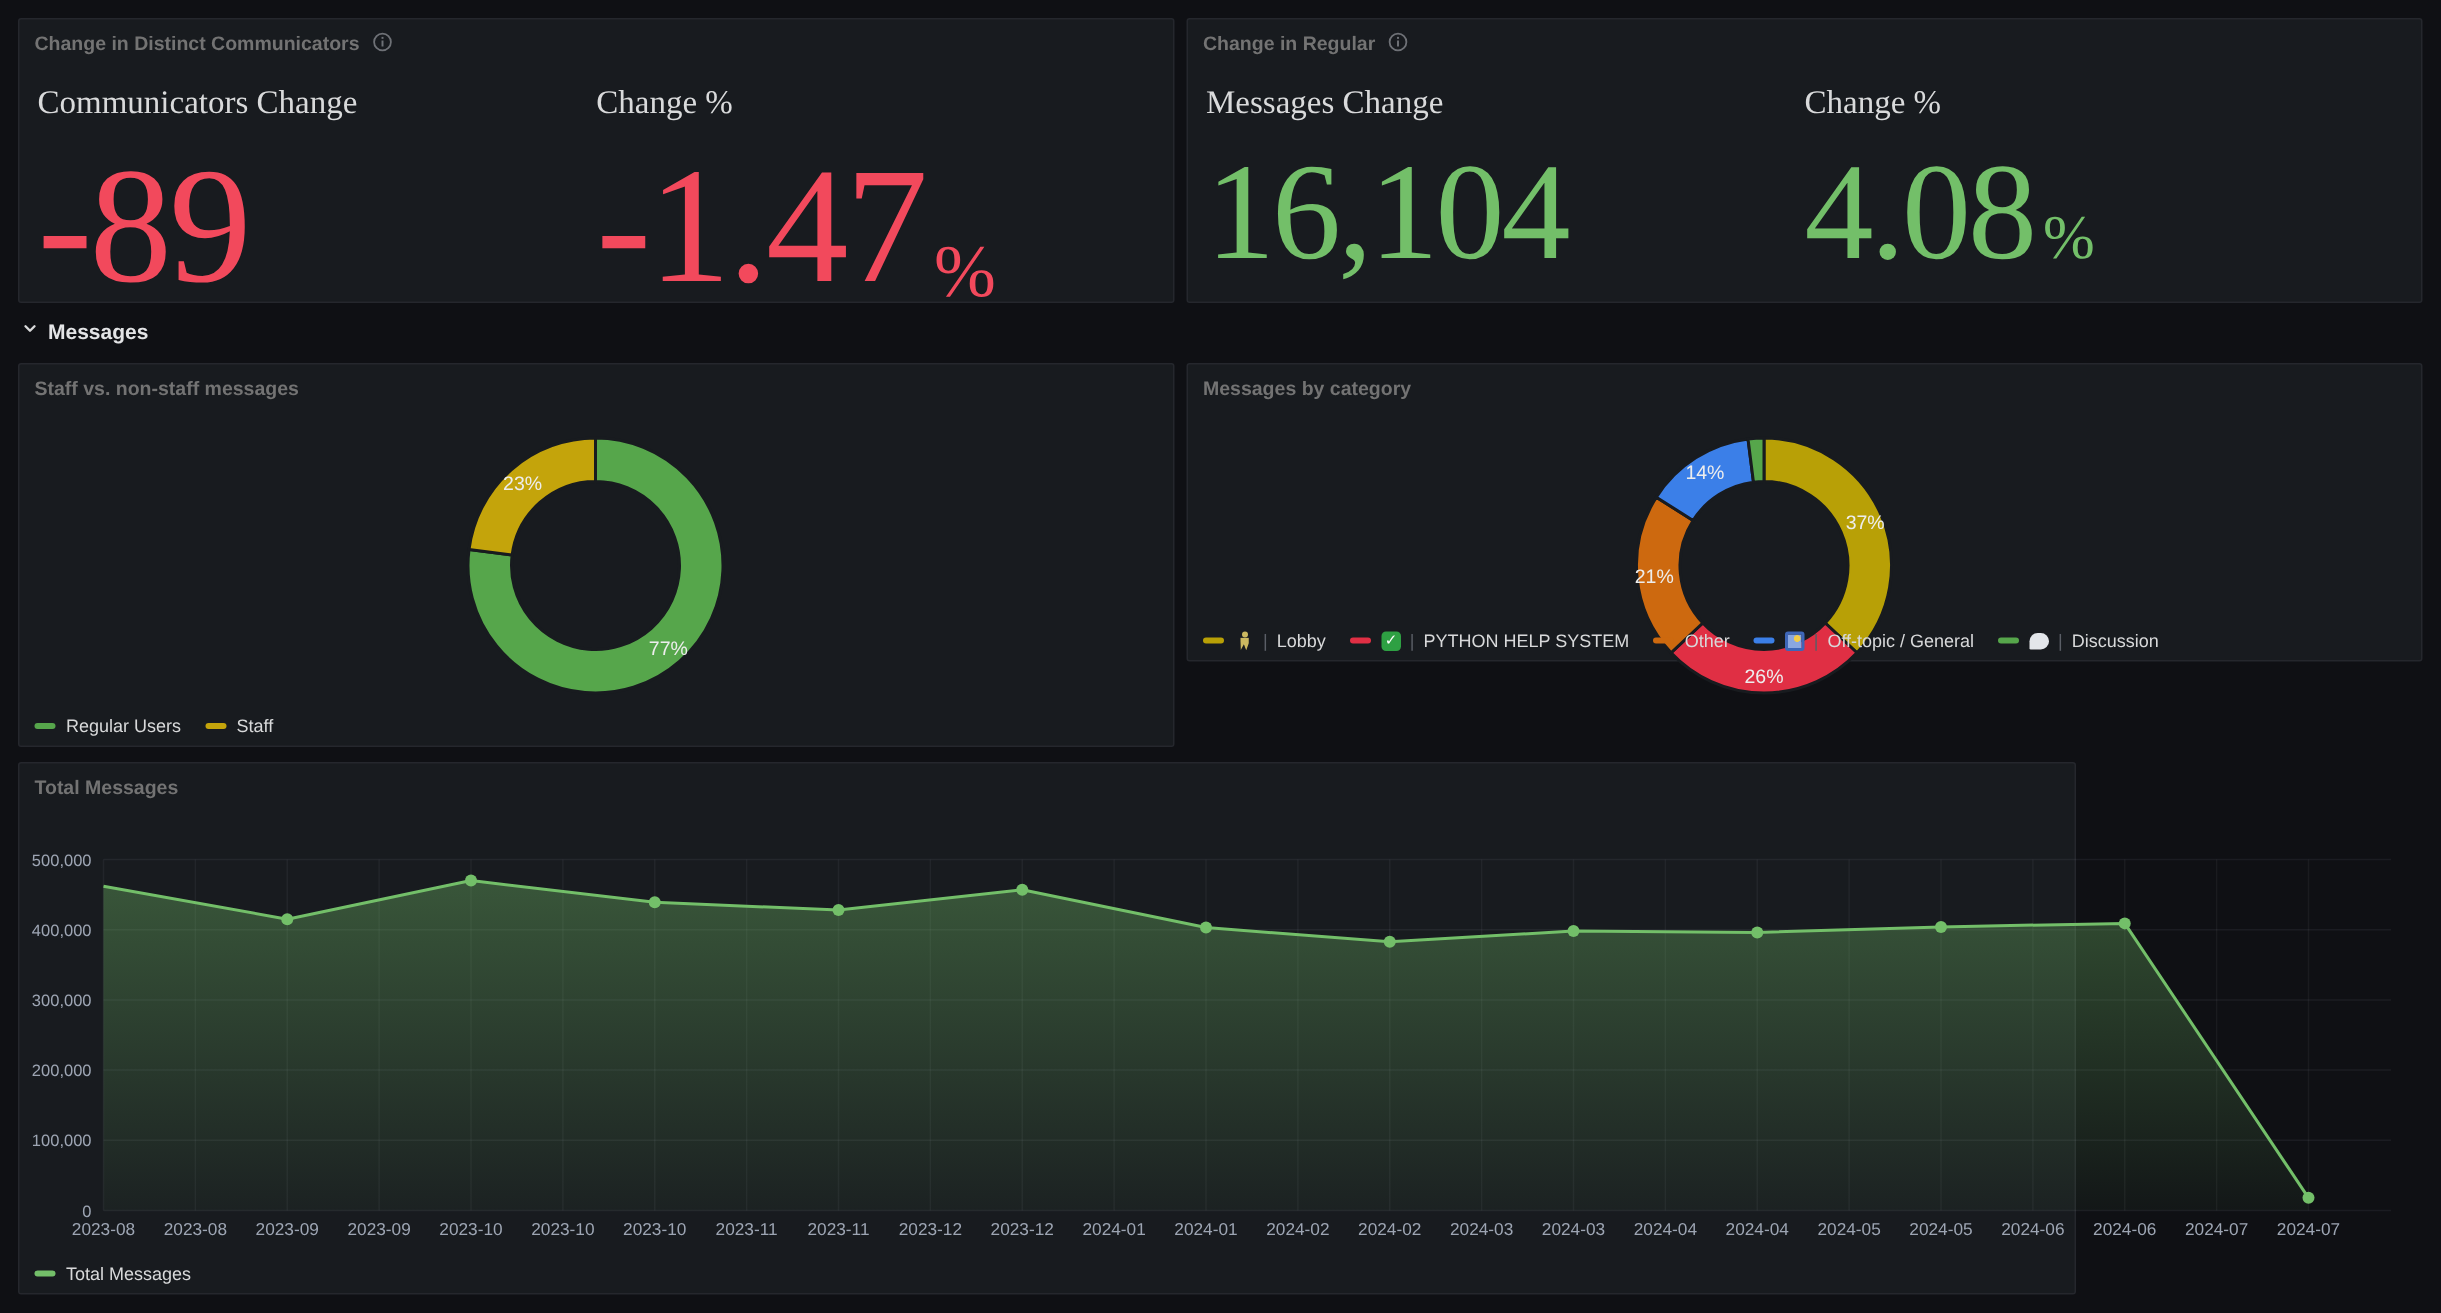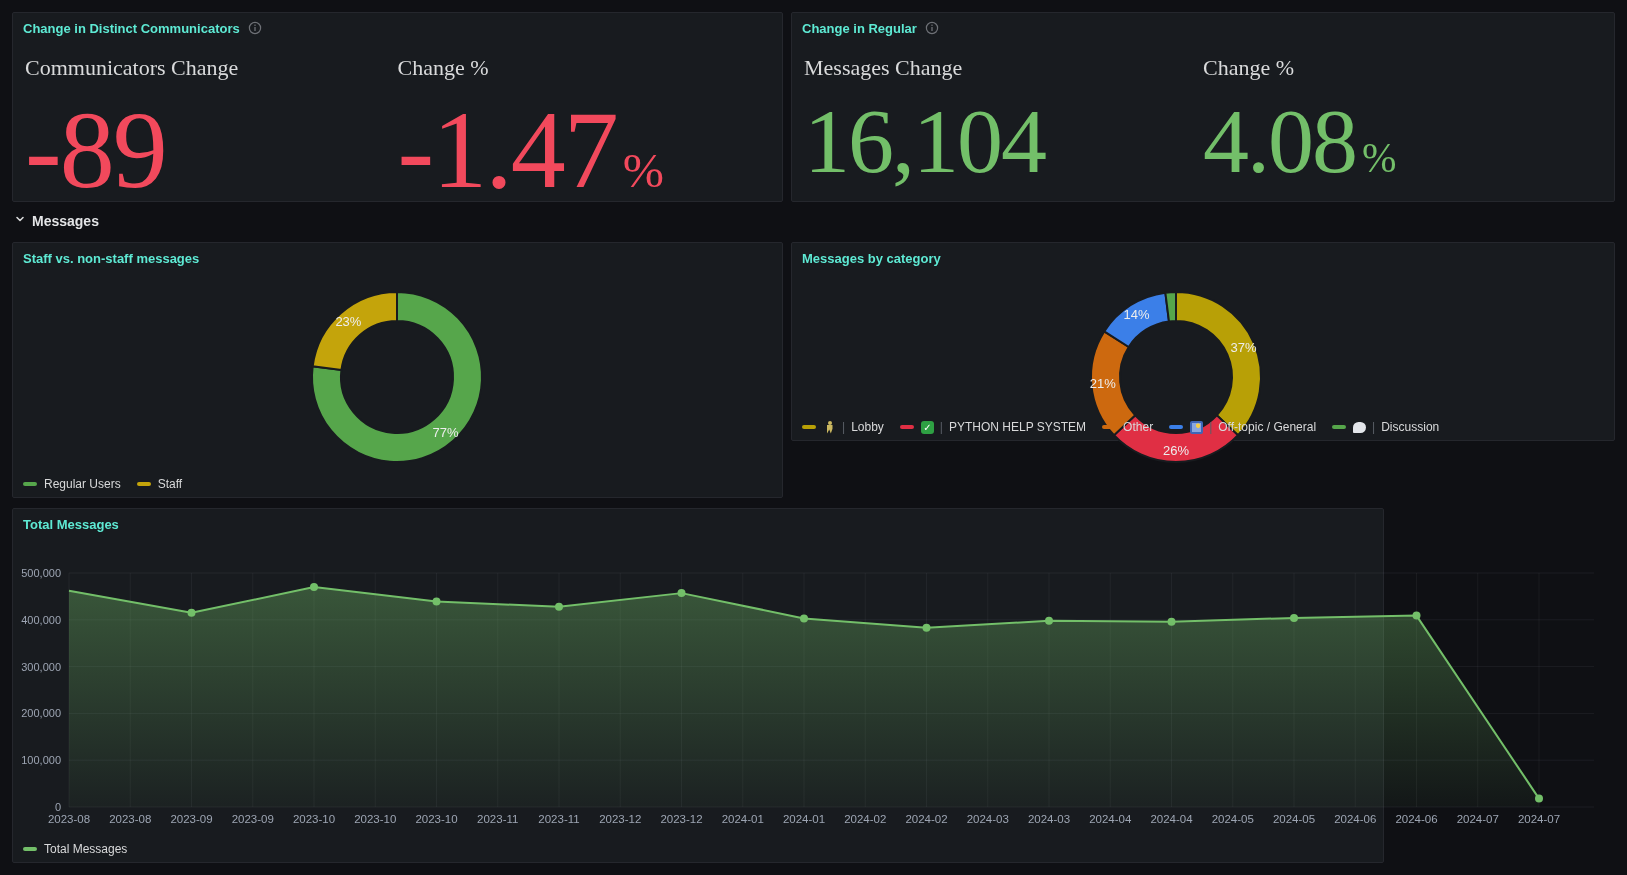--- a/index.html
+++ b/index.html
@@ -1,20 +1,20 @@
 <!DOCTYPE html>
 <html><head>
 <meta charset="utf-8">
 <style>
   html,body{margin:0;padding:0;background:#0F1014;}
   body{width:1627px;height:875px;position:relative;overflow:hidden;
        font-family:"Liberation Sans","DejaVu Sans",sans-serif;color:#D8D9DA;}
   .panel{position:absolute;background:#181B1F;border:1px solid #25272D;border-radius:2px;box-sizing:border-box;}
   .phdr{display:flex;align-items:center;gap:8px;padding:7px 10px;height:30px;box-sizing:border-box;}
-  .ptitle{font-size:13px;font-weight:600;color:#5eead4;margin:0;white-space:nowrap;}
+  .ptitle{font-size:13px;font-weight:600;color:#737373;margin:0;white-space:nowrap;}
   .info-ic{display:inline-flex;opacity:.75;}
   
   .stats{display:flex;padding:8px 12px 0;font-family:Liberation Serif, serif;}
   .stat{flex:1 1 50%;min-width:0;}
   .stat-label{font-size:22px;color:#D9DADB;margin:4px 0 14px;font-weight:400;}
   .stat-value{font-weight:500;line-height:1;display:flex;align-items:baseline;letter-spacing:-2px;white-space:nowrap;}
   .panel--p1 .stat-value{font-size:110px;margin-top:10px;}
   .panel--p2 .stat-value{font-size:92px;}
   .stat-suffix{font-size:.45em;margin-left:6px;letter-spacing:0;}
   
@@ -58,21 +58,21 @@
   <div class="stats">
     <div class="stat">
       <div class="stat-label">Communicators Change</div>
       <div class="stat-value" style="color: rgb(242, 73, 92);">
         <span>-89</span>
           <span class="stat-suffix"></span>
       </div>
     </div>
     <div class="stat">
       <div class="stat-label">Change %</div>
-      <div class="stat-value" style="color: rgb(242, 73, 92);">
+      <div class="stat-value" style="color: rgb(242, 73, 92); align-items: flex-end;">
         <span>-1.47</span>
           <span class="stat-suffix">%</span>
       </div>
     </div>
   </div>
 </section>
 
 <section class="panel panel--p2" style="left:791px;top:12px;width:824px;height:190px;">
   <div class="phdr">
     <h2 class="ptitle">Change in Regular</h2>

